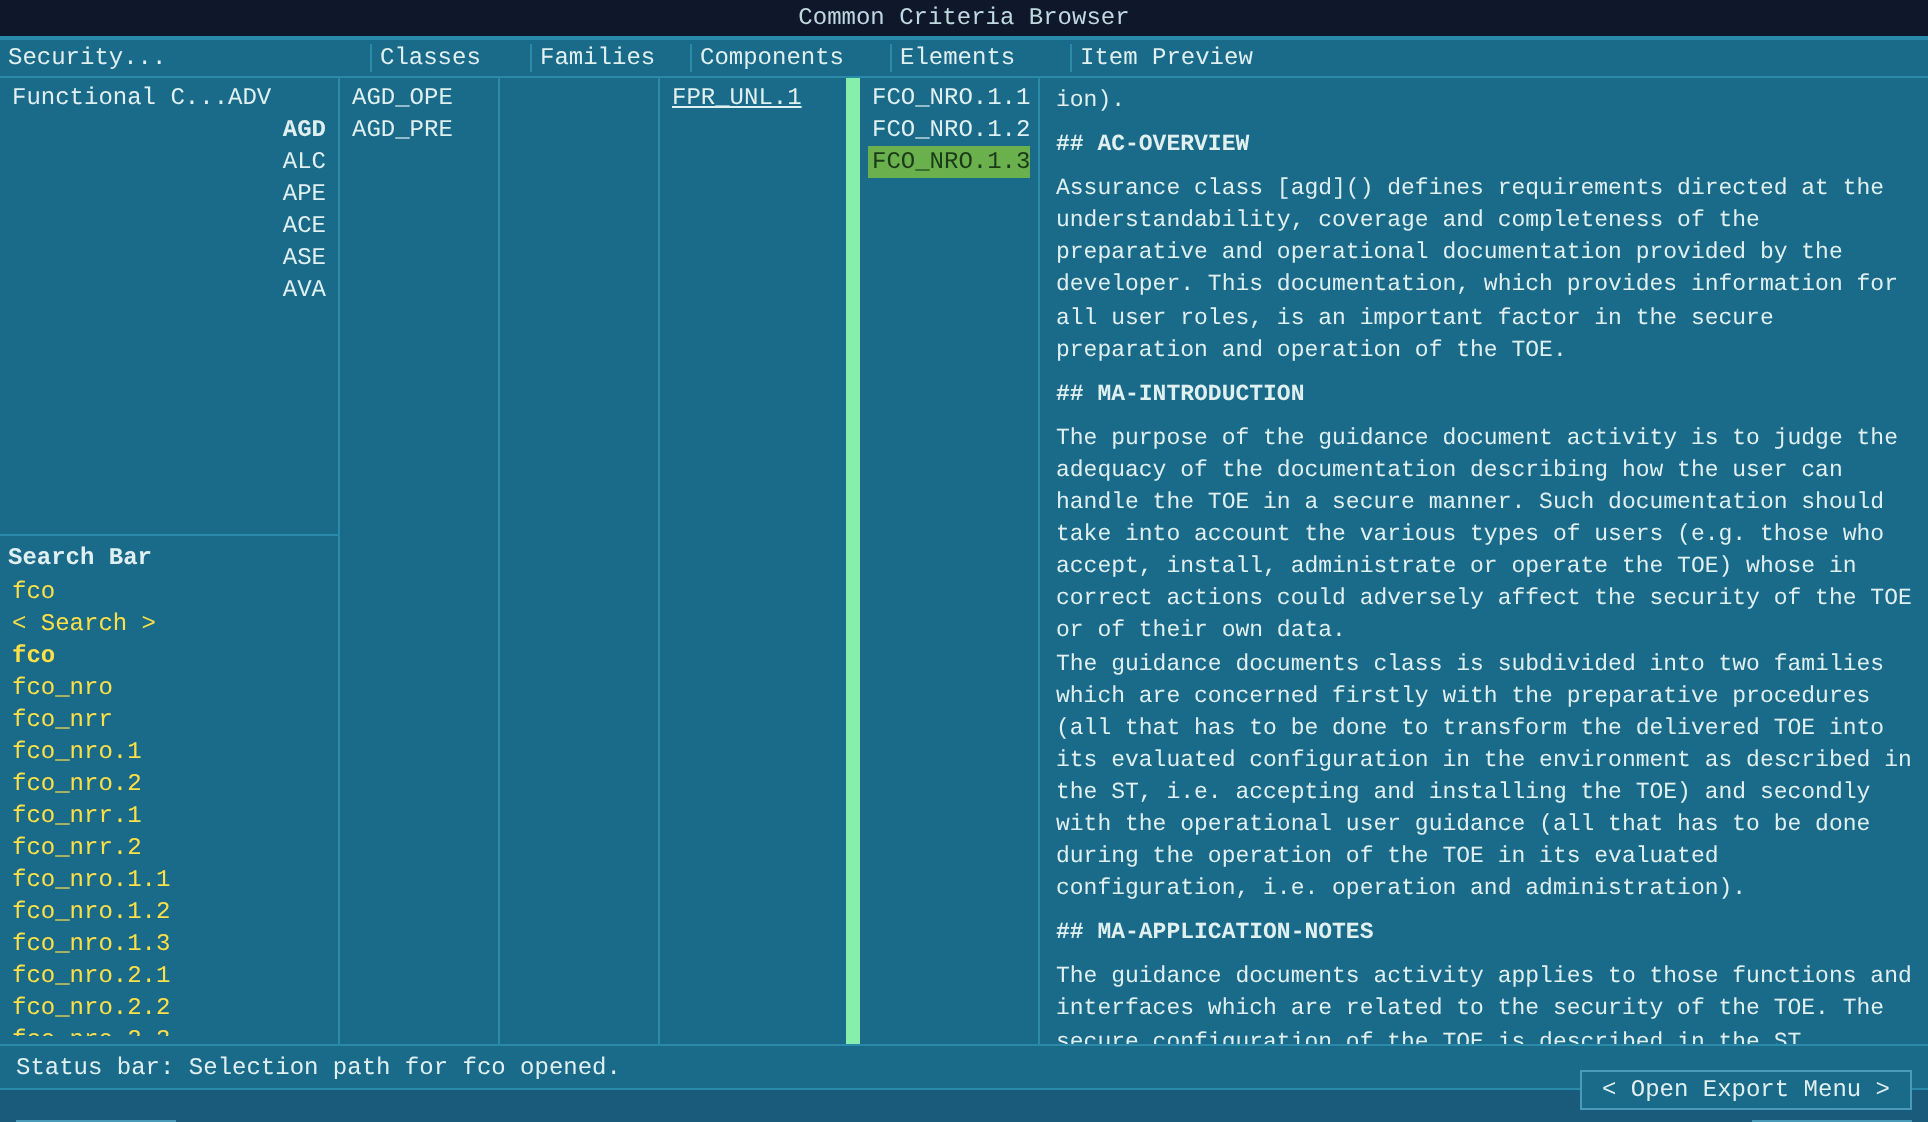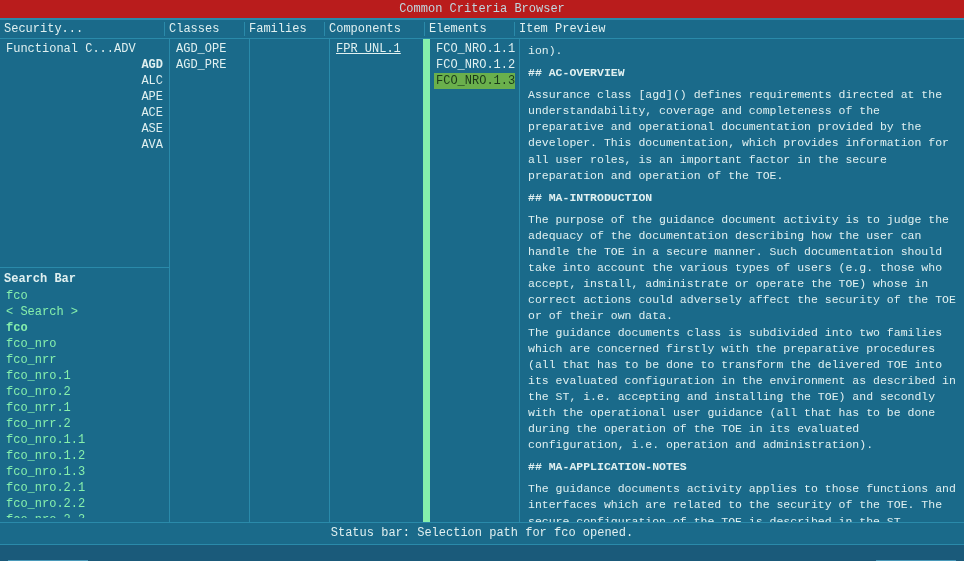--- a/index.html
+++ b/index.html
@@ -12,21 +12,21 @@
       color: #e0f0f0;
       overflow: hidden;
     }
 
     
     #title-bar {
       text-align: center;
       padding: 2px 0;
       color: #c0d8e0;
       border-bottom: 1px solid #2a8aaa;
-      background: #b91c1c;
+      background: #0f172a;
       font-size: 12px;
     }
 
     
     #main-layout {
       display: flex;
       flex-direction: row;
       height: calc(561px - 22px - 28px - 28px);
     }
 
@@ -84,21 +84,21 @@
 
     #search-results {
       overflow-y: auto;
       max-height: 230px;
     }
 
     .search-result-item {
       padding: 1px 2px;
       cursor: pointer;
       white-space: nowrap;
-      color: #86efac;
+      color: #fde047;
     }
     .search-result-item.bold { font-weight: bold; }
 
     
     #right-area {
       display: flex;
       flex-direction: row;
       flex: 1;
       overflow: hidden;
     }
@@ -157,21 +157,20 @@
       padding: 4px 8px;
       overflow-y: auto;
       color: #e0f0f0;
       font-size: 11.5px;
       line-height: 1.4;
     }
 
     
     #status-bar {
       display: flex;
-      flex-direction: column;
       align-items: center;
       justify-content: space-between;
       border-top: 1px solid #2a8aaa;
       padding: 3px 8px;
       background: #1a6a8a;
       height: 22px;
       font-size: 12px;
     }
 
     
@@ -214,21 +213,21 @@
     }
   </style>
 </head>
 <body>
 
 <div id="title-bar">
   <span>Common Criteria Browser</span>
 </div>
 
 <div id="col-headers">
-  <div class="col-header" style="width:165px; border-right:1px solid #2a8aaa;">Security...</div>
+  <div class="col-header" style="width:186px; border-right:1px solid #2a8aaa;">Security...</div>
   <div class="col-header" style="width:80px; border-right:1px solid #2a8aaa;">Classes</div>
   <div class="col-header" style="width:80px; border-right:1px solid #2a8aaa;">Families</div>
   <div class="col-header" style="width:100px; border-right:1px solid #2a8aaa;">Components</div>
   <div class="col-header" style="width:90px; border-right:1px solid #2a8aaa;">Elements</div>
   <div class="col-header" style="flex:1;">Item Preview</div>
 </div>
 
 <div id="main-layout">
 
   <div id="left-panel">

